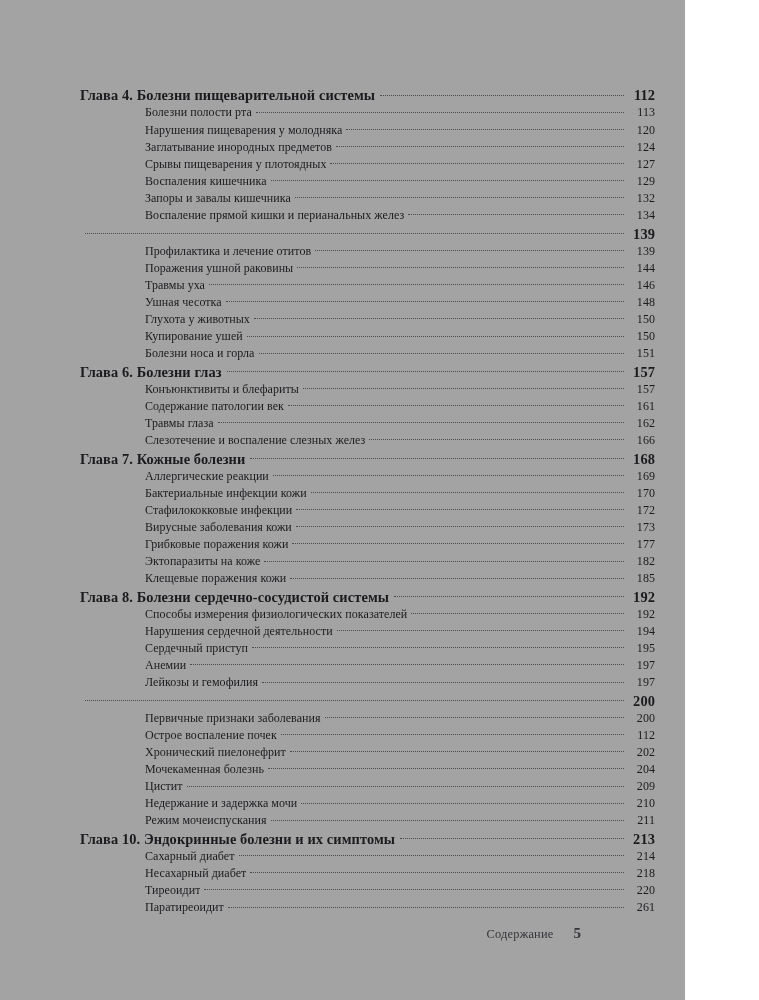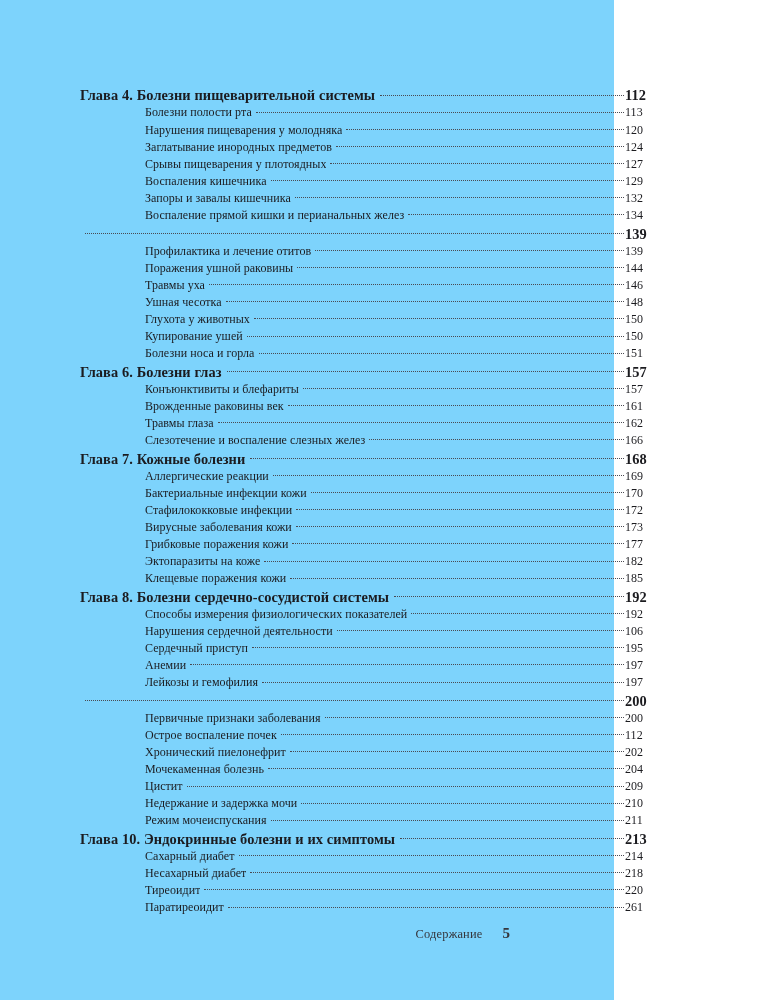--- a/index.html
+++ b/index.html
@@ -10,23 +10,23 @@
   body {
     width: 759px;
     height: 1000px;
     overflow: hidden;
     font-family: "Liberation Serif", "DejaVu Serif", serif;
     color: #1b1b1f;
     -webkit-font-smoothing: antialiased;
   }
   .page {
     position: relative;
-    width: 614px;
+    width: 685px;
     height: 1000px;
-    background: #7dd3fc;
+    background: #a3a3a3;
     box-sizing: border-box;
     text-decoration: underline;
   }
   .toc {
     position: absolute;
     left: 80px;
     top: 86px;
     width: 575px;
   }
   .chapter-block { margin: 0; padding: 0; }
@@ -53,20 +53,21 @@
   .entry .leader::after {
     content: "";
     position: absolute;
     left: 0;
     right: 0;
     bottom: 0.30em;
     border-bottom: 1.6px dotted #4a4a52;
   }
   .entry .page-num {
     flex: 0 0 auto;
+    text-align: right;
     min-width: 30px;
   }
 
   .entry.chapter {
     font-weight: bold;
     font-size: 14.4px;
     letter-spacing: 0.1px;
     margin-left: 0;
   }
   .entry.chapter .page-num { font-weight: bold; }
@@ -193,21 +194,21 @@
           <span class="label">Глава 6. Болезни глаз</span>
           <span class="leader"></span>
           <span class="page-num">157</span>
         </div>
         <div class="entry section">
           <span class="label">Конъюнктивиты и блефариты</span>
           <span class="leader"></span>
           <span class="page-num">157</span>
         </div>
         <div class="entry section">
-          <span class="label">Врожденные раковины век</span>
+          <span class="label">Содержание патологии век</span>
           <span class="leader"></span>
           <span class="page-num">161</span>
         </div>
         <div class="entry section">
           <span class="label">Травмы глаза</span>
           <span class="leader"></span>
           <span class="page-num">162</span>
         </div>
         <div class="entry section">
           <span class="label">Слезотечение и воспаление слезных желез</span>
@@ -264,21 +265,21 @@
           <span class="page-num">192</span>
         </div>
         <div class="entry section">
           <span class="label">Способы измерения физиологических показателей</span>
           <span class="leader"></span>
           <span class="page-num">192</span>
         </div>
         <div class="entry section">
           <span class="label">Нарушения сердечной деятельности</span>
           <span class="leader"></span>
-          <span class="page-num">106</span>
+          <span class="page-num">194</span>
         </div>
         <div class="entry section">
           <span class="label">Сердечный приступ</span>
           <span class="leader"></span>
           <span class="page-num">195</span>
         </div>
         <div class="entry section">
           <span class="label">Анемии</span>
           <span class="leader"></span>
           <span class="page-num">197</span>

